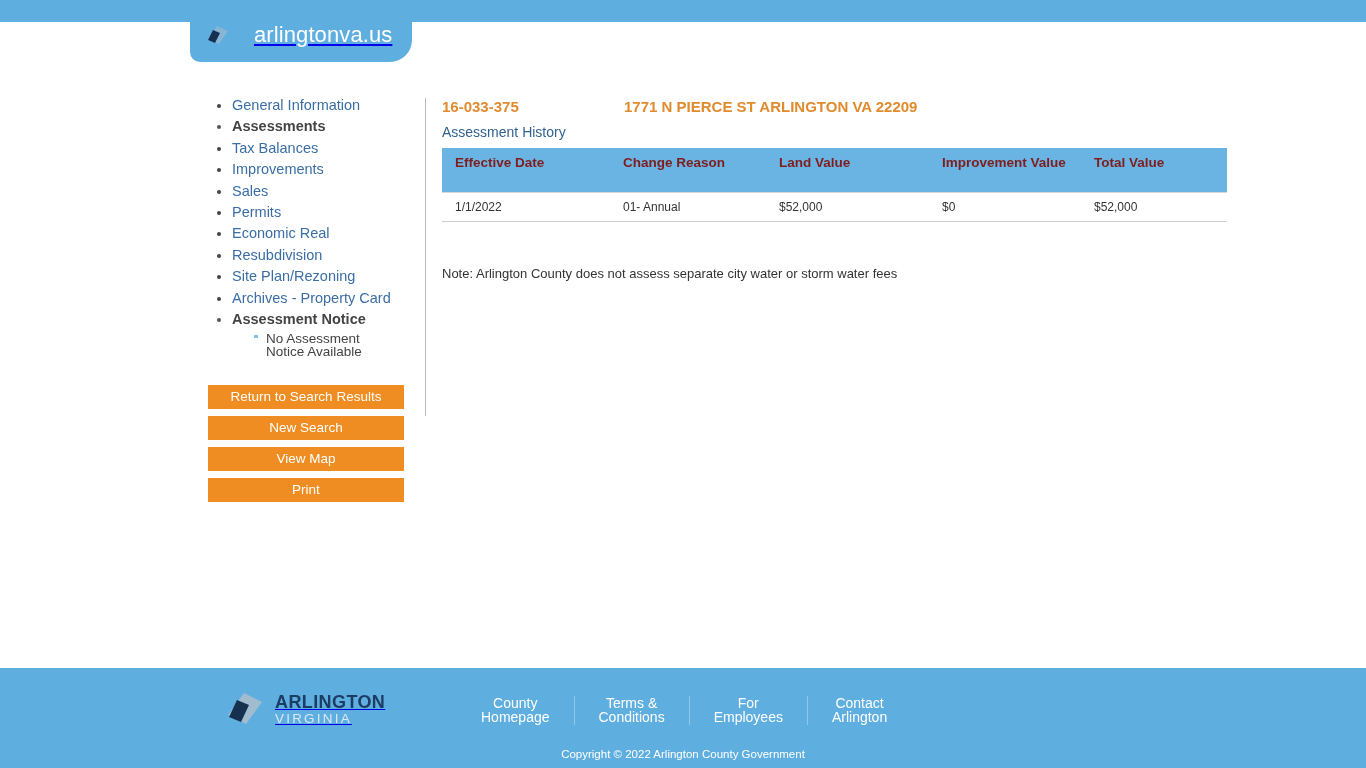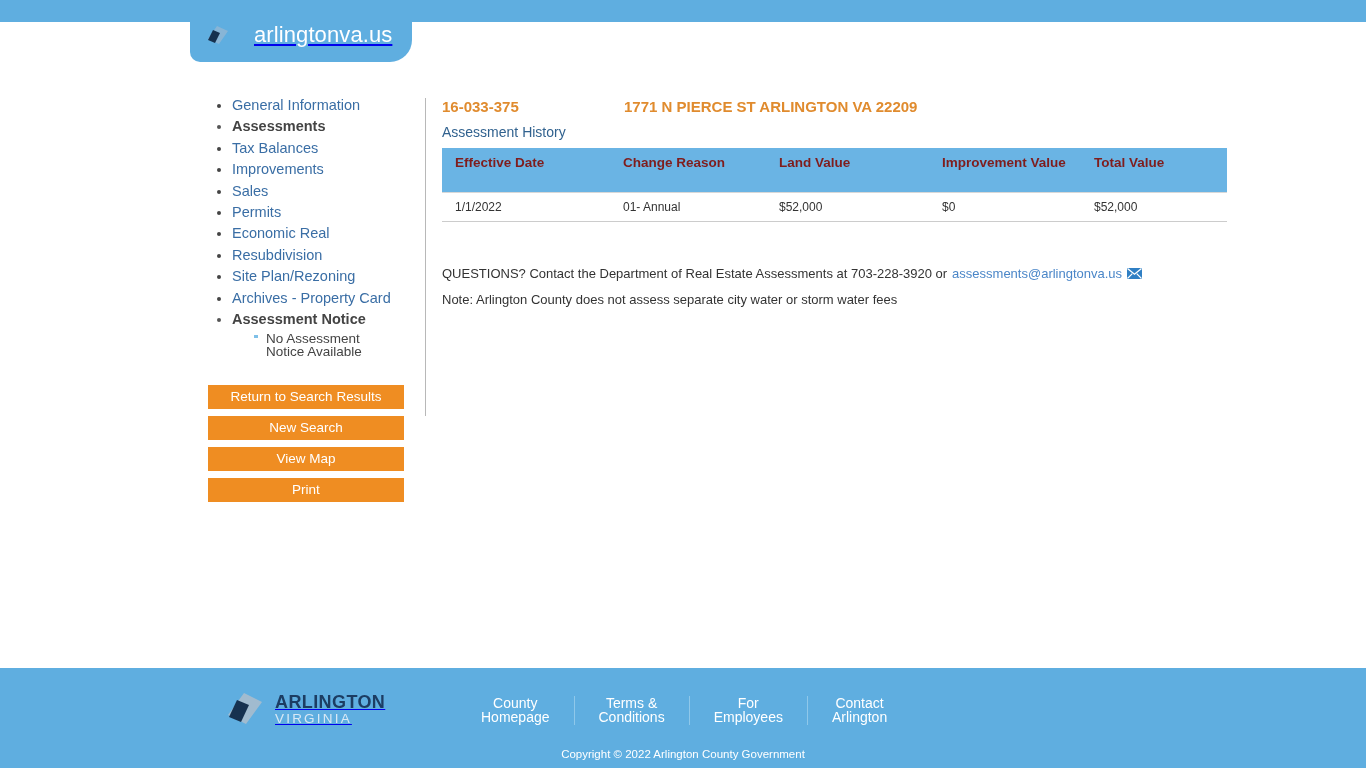--- a/index.html
+++ b/index.html
@@ -382,32 +382,20 @@
           <td>1/1/2022</td>
           <td>01- Annual</td>
           <td>$52,000</td>
           <td>$0</td>
           <td>$52,000</td>
         </tr>
       </tbody>
     </table>
 
     <div class="notes">
-      <div class="note-line">
-        <span>QUESTIONS? Contact the Department of Real Estate Assessments at 703-228-3920 or </span>
-          <a class="note-link" href="#">assessments@arlingtonva.us</a>
-        <span class="mail-icon">
-          <svg width="15" height="11" viewBox="0 0 15 11">
-            <rect x="0.5" y="0.5" width="14" height="10" fill="#2f7fc4" stroke="#2f7fc4"></rect>
-            <polyline points="0.5,0.5 7.5,6.2 14.5,0.5" fill="none" stroke="#ffffff" stroke-width="1.3"></polyline>
-            <polyline points="0.5,10.5 5.3,5.6" fill="none" stroke="#ffffff" stroke-width="1.1"></polyline>
-            <polyline points="14.5,10.5 9.7,5.6" fill="none" stroke="#ffffff" stroke-width="1.1"></polyline>
-          </svg>
-        </span>
-      </div>
       <div class="note-line">Note: Arlington County does not assess separate city water or storm water fees</div>
     </div>
   </div>
 </div>
 
 <div id="site-footer">
   <div class="footer-inner">
     <a class="footer-logo" href="#">
       <span class="logo-mark lg">
         <svg width="40" height="40" viewBox="0 0 40 40">

